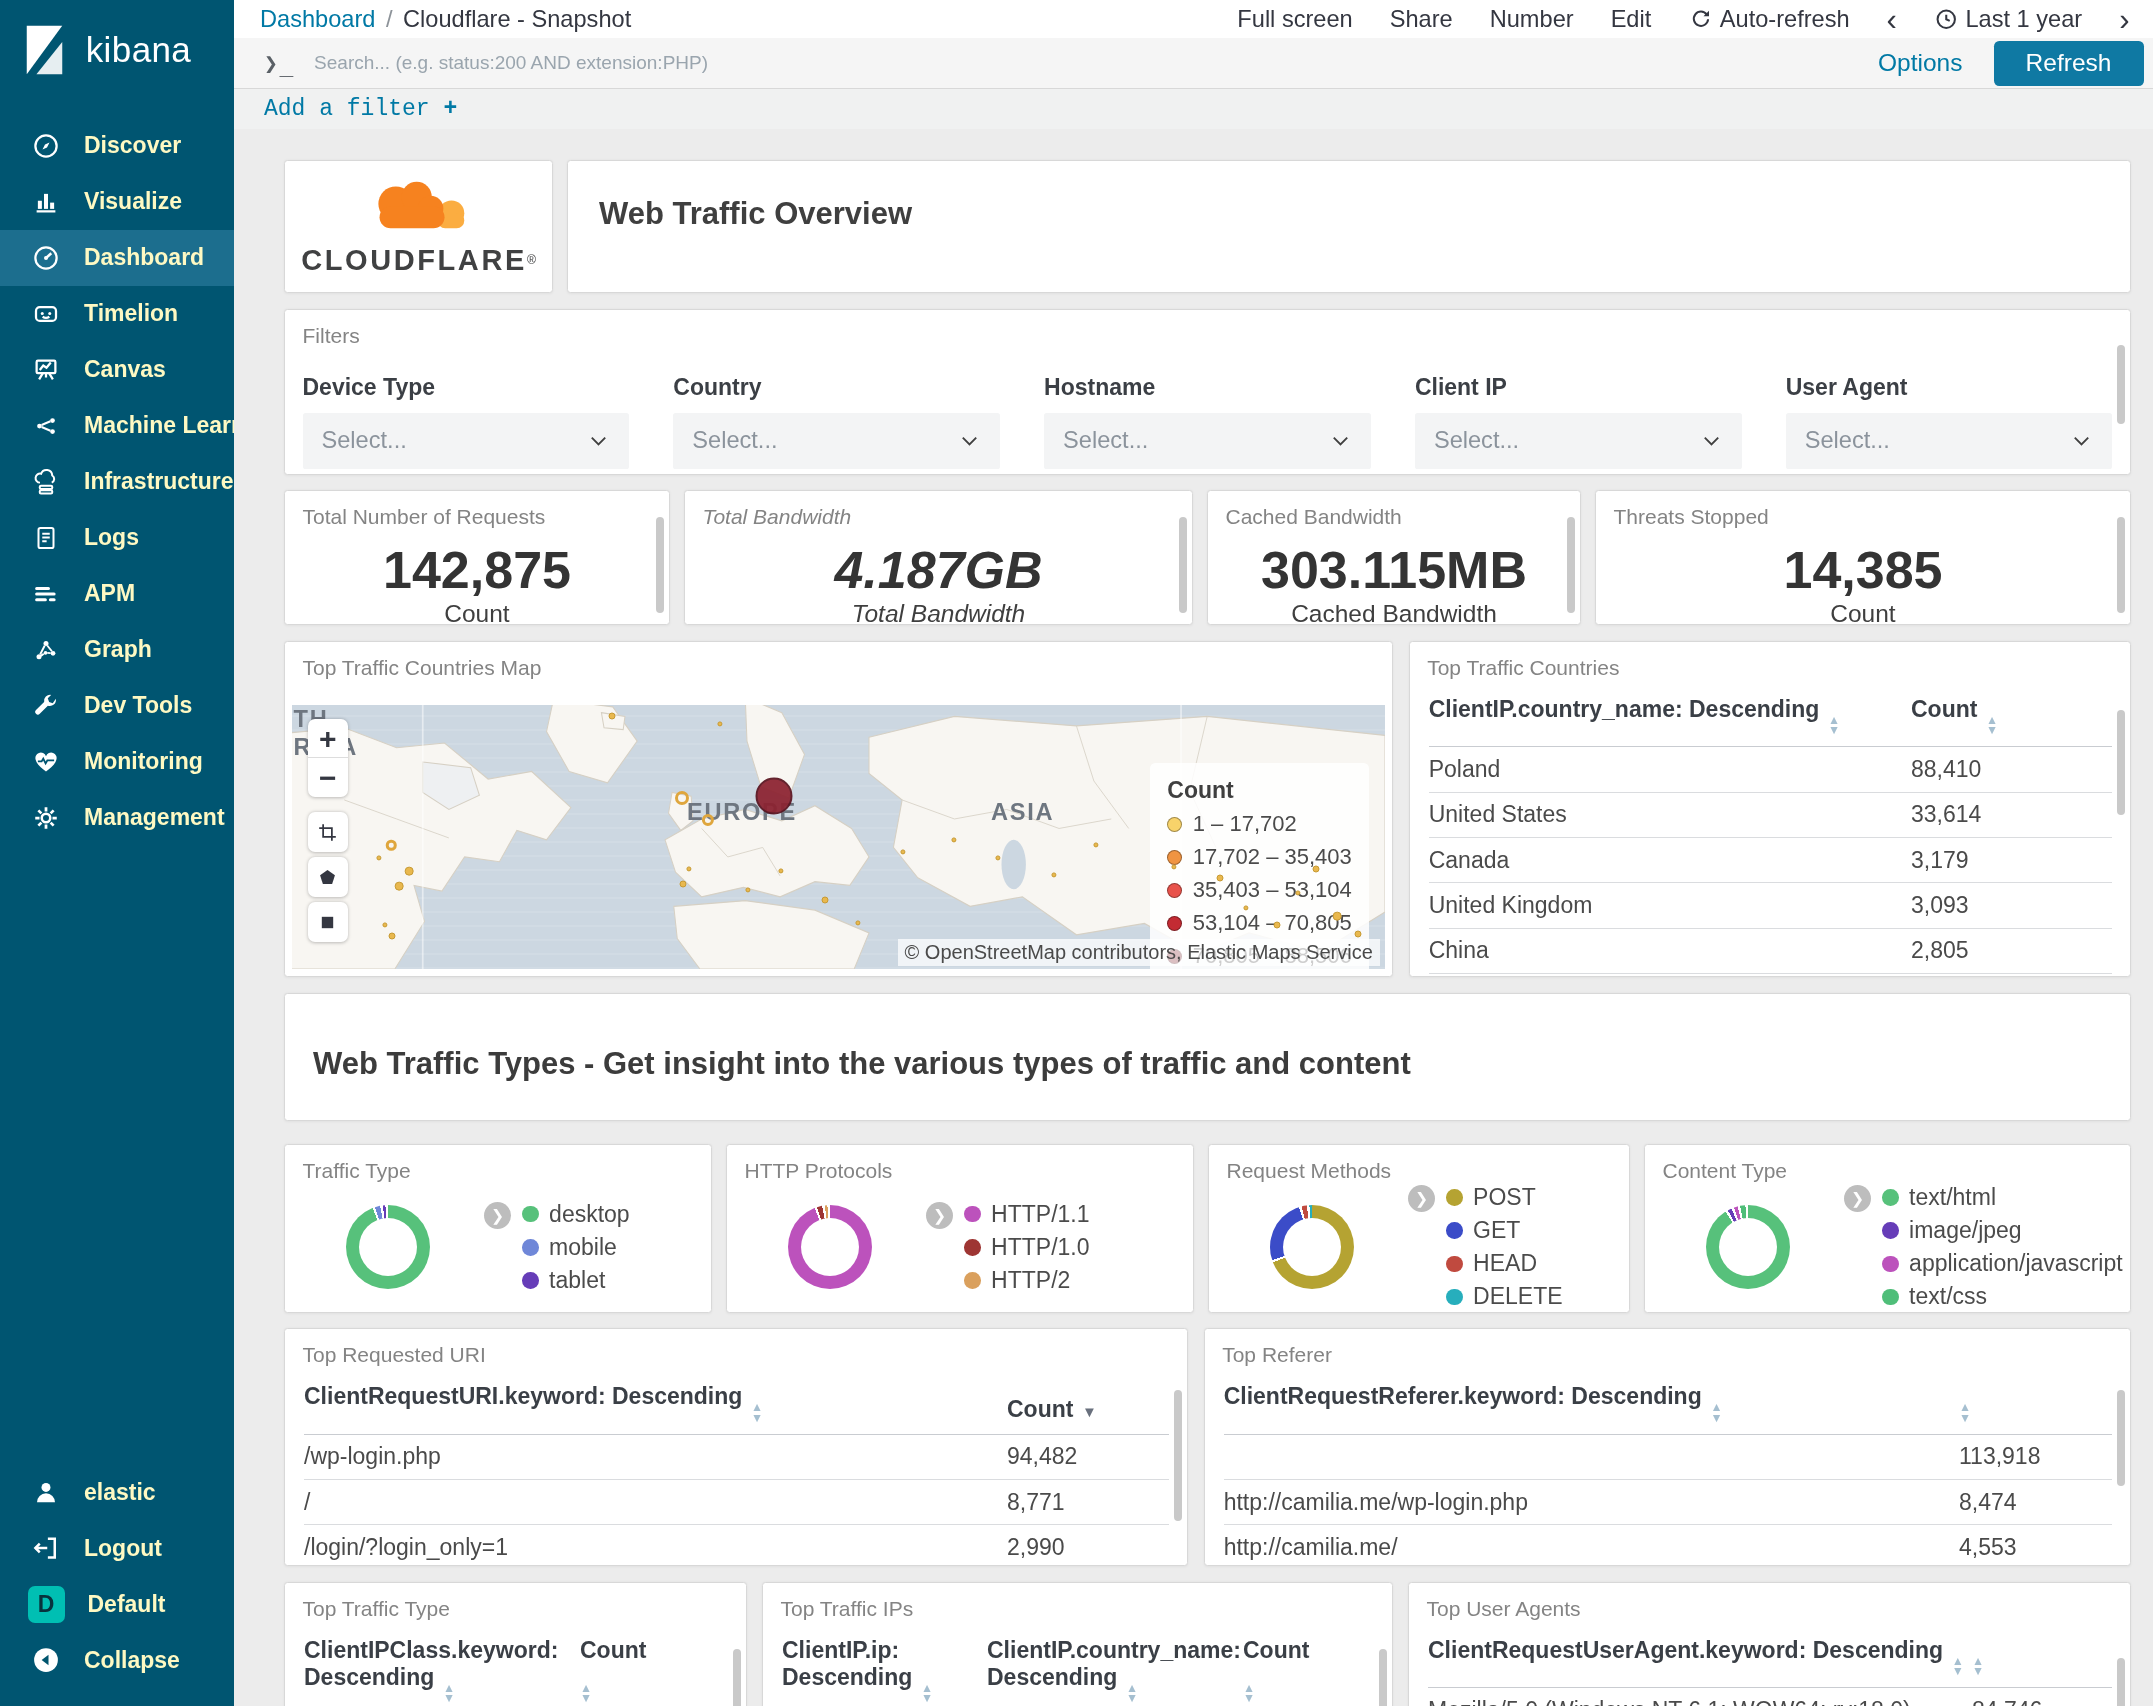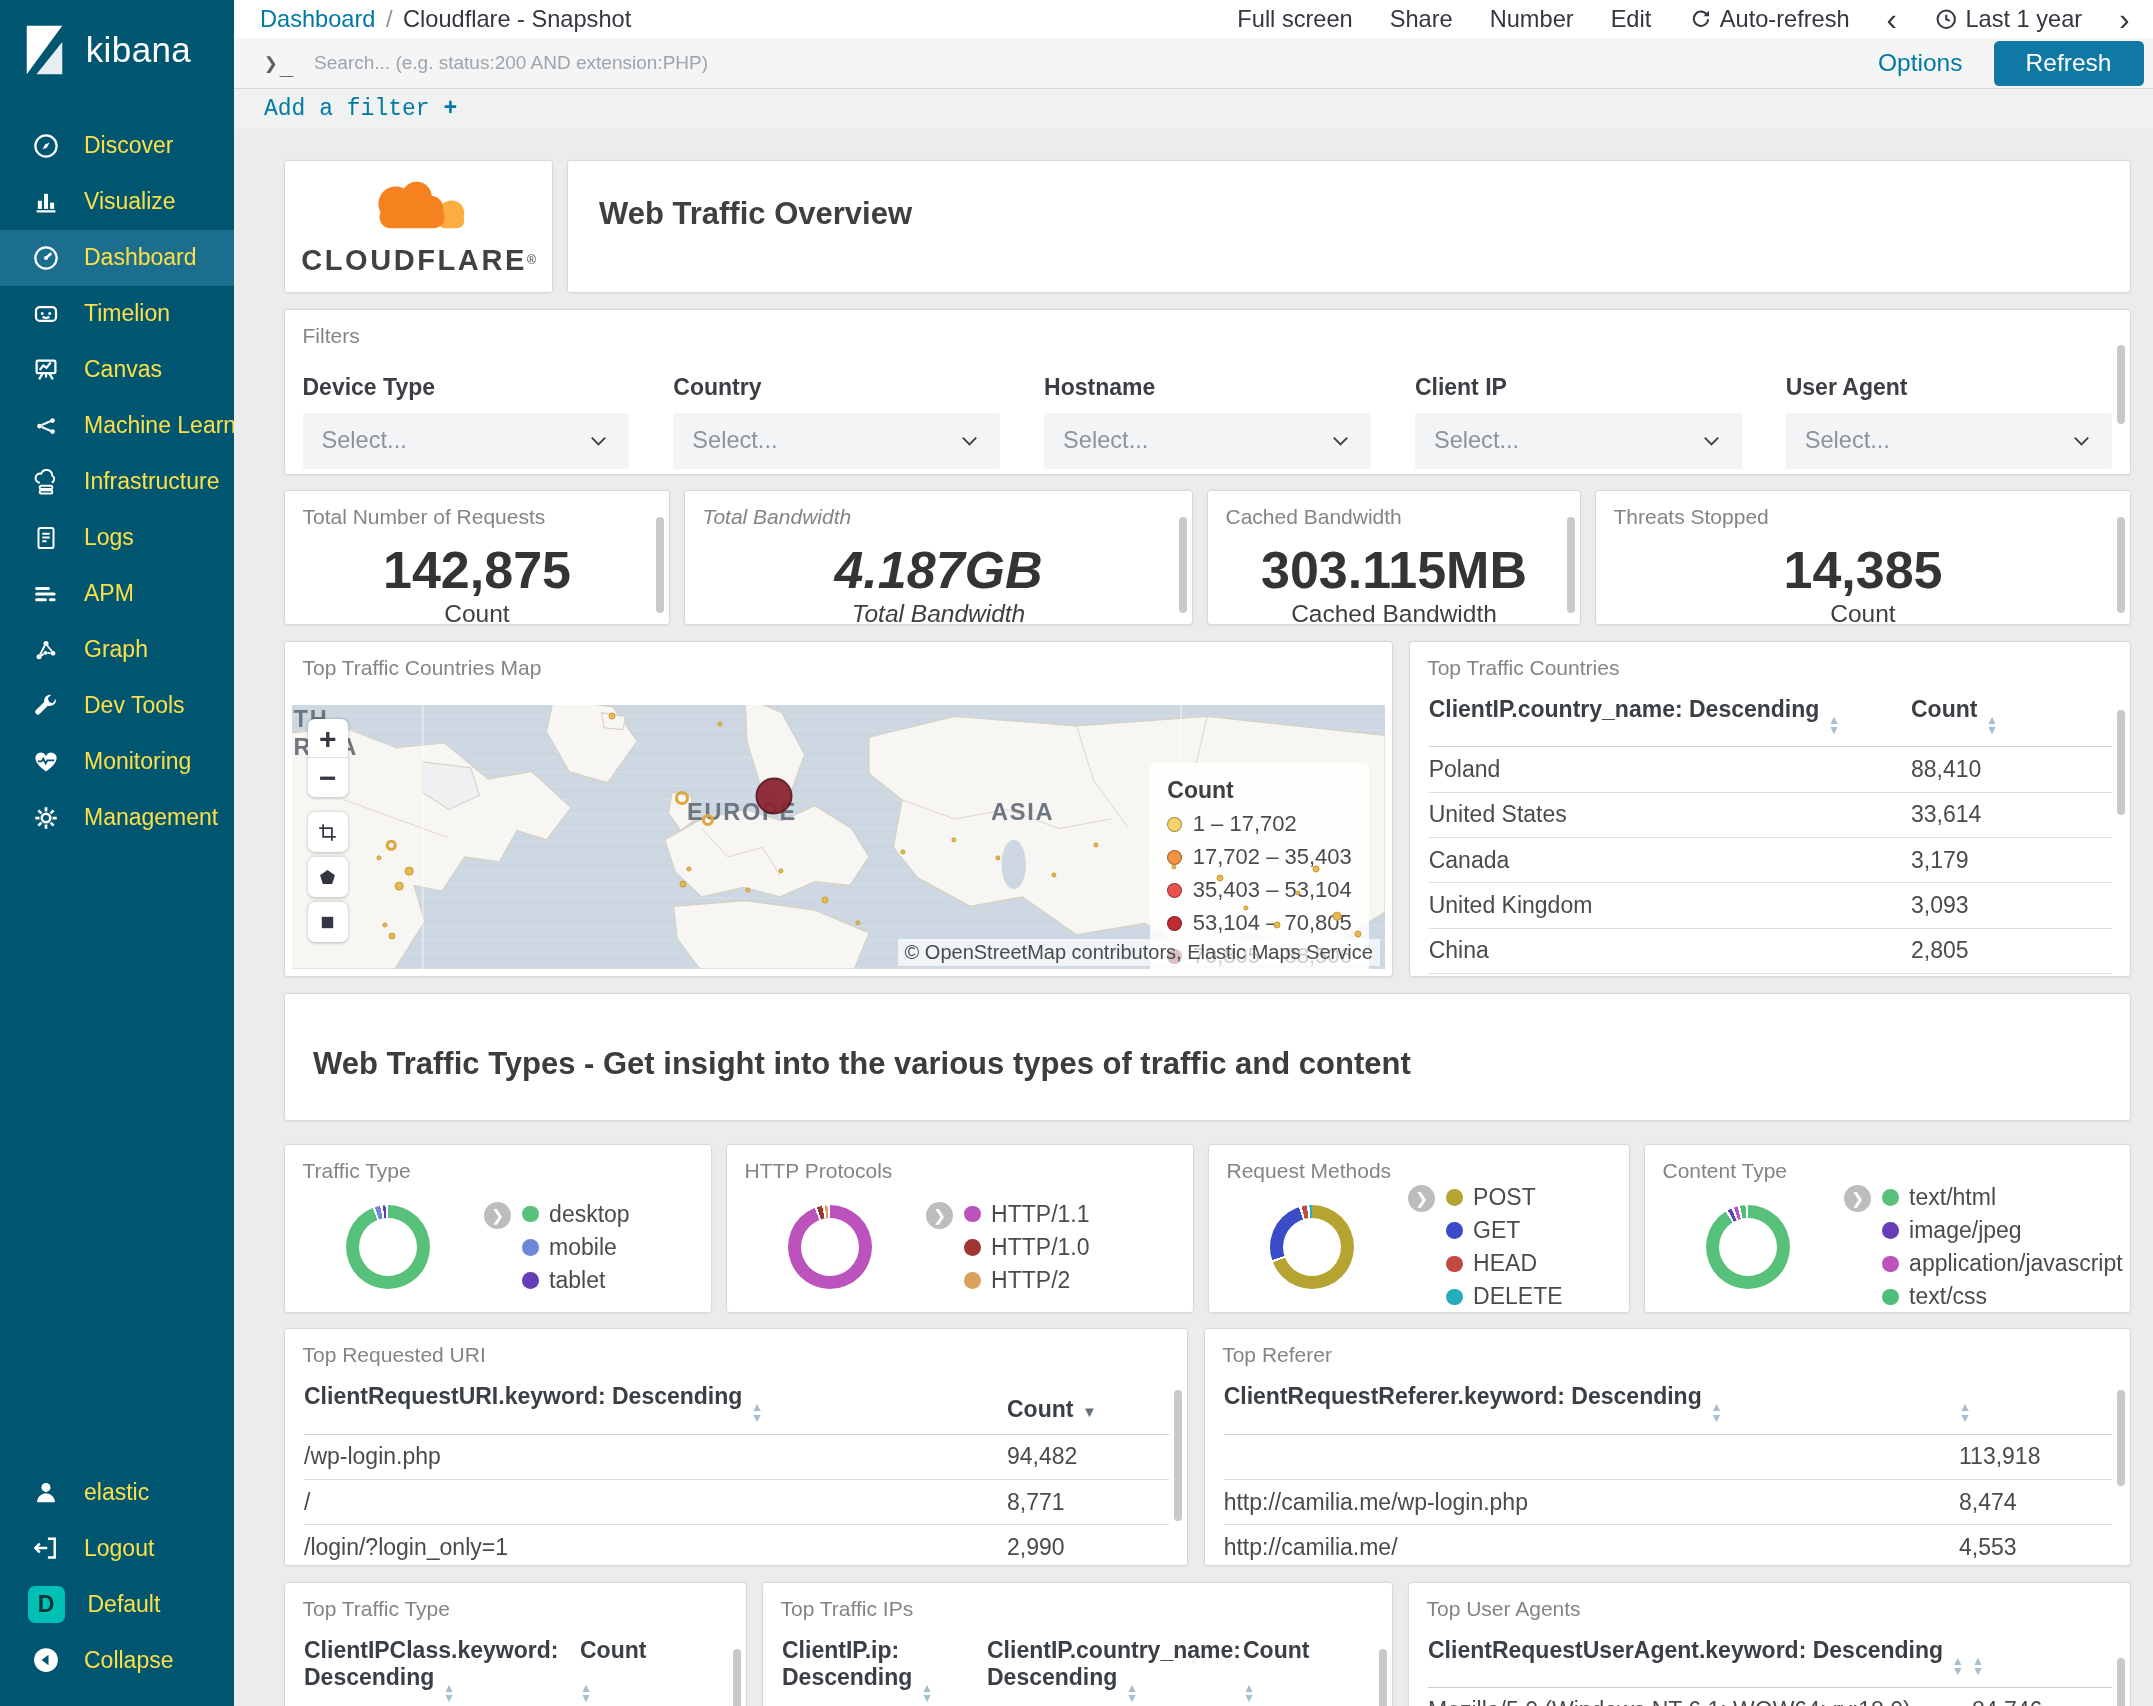--- a/index.html
+++ b/index.html
@@ -8,21 +8,21 @@
   .app { display:flex; width:2154px; height:1707px; }
 
   
   .sidebar { width:234px; flex:none; background:#005571; color:#fff; display:flex; flex-direction:column; padding-bottom:19px; }
   .logo-row { display:flex; align-items:center; gap:15.7px; padding:21px 16px 23px 19px; }
   .logo-mark { width:51px; height:58px; flex:none; }
   .logo-text { font-size:35px; font-weight:400; letter-spacing:0.4px; color:#fff; }
   .nav { margin-top:15.7px; }
   .nav-item { display:flex; align-items:center; gap:23px; height:56px; padding-left:31px; cursor:pointer; }
   .nav-item.active { background:#1c6e8e; }
-  .nav-label { font-size:23px; font-weight:400; color:#fde047; white-space:nowrap; }
+  .nav-label { font-size:23px; font-weight:700; color:#fef9c3; white-space:nowrap; }
   .nico { width:30px; height:30px; flex:none; }
   .nav-bottom { margin-top:auto; }
   .badge-d { width:37px; height:37px; border-radius:7px; background:#00bfb3; color:#07333d; font-size:23px; font-weight:700; display:flex; align-items:center; justify-content:center; flex:none; margin-left:-3.5px;}
 
   
   .main { flex:1; display:flex; flex-direction:column; min-width:0; }
   .topbar { height:38px; background:#fff; display:flex; align-items:center; padding:0 24.5px 0 26px; flex:none; }
   .crumb { font-size:23.6px; display:flex; gap:10.5px; align-items:center; }
   .crumb-link { color:#0079a5; cursor:pointer; }
   .crumb-sep { color:#8d9399; }

